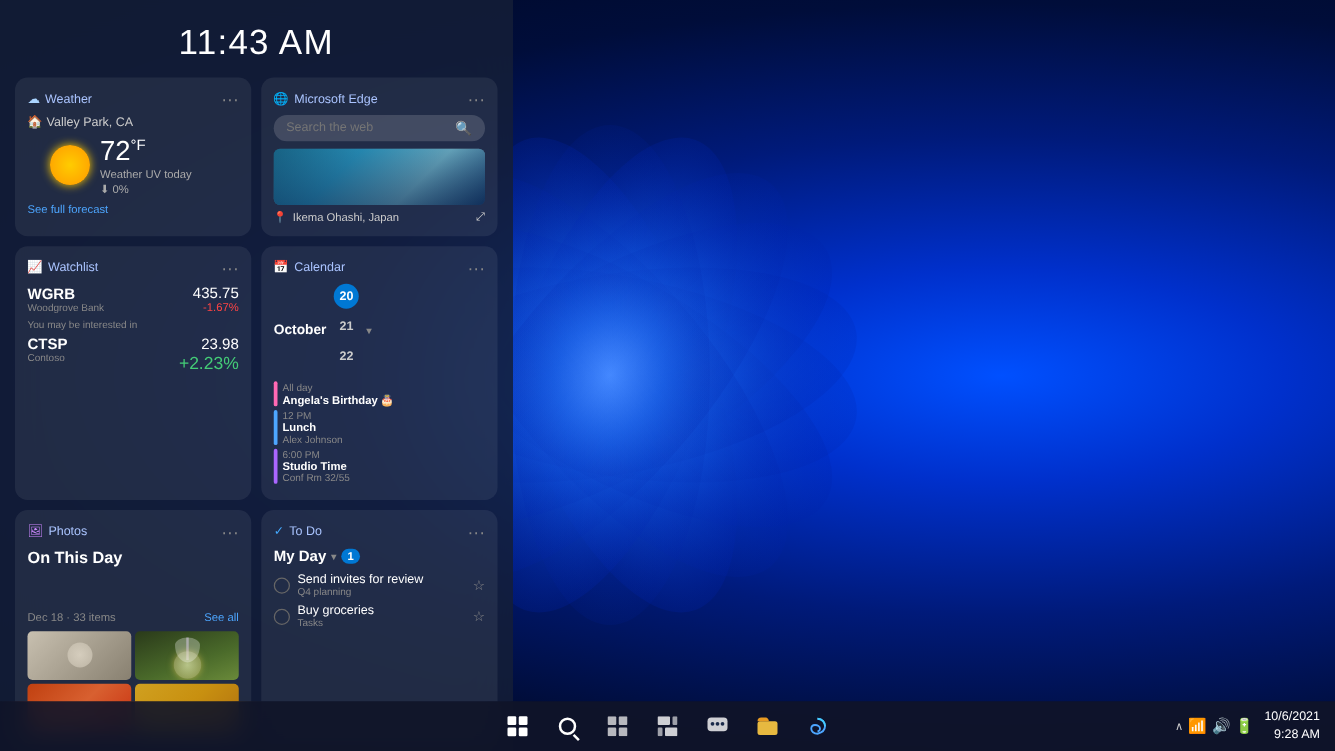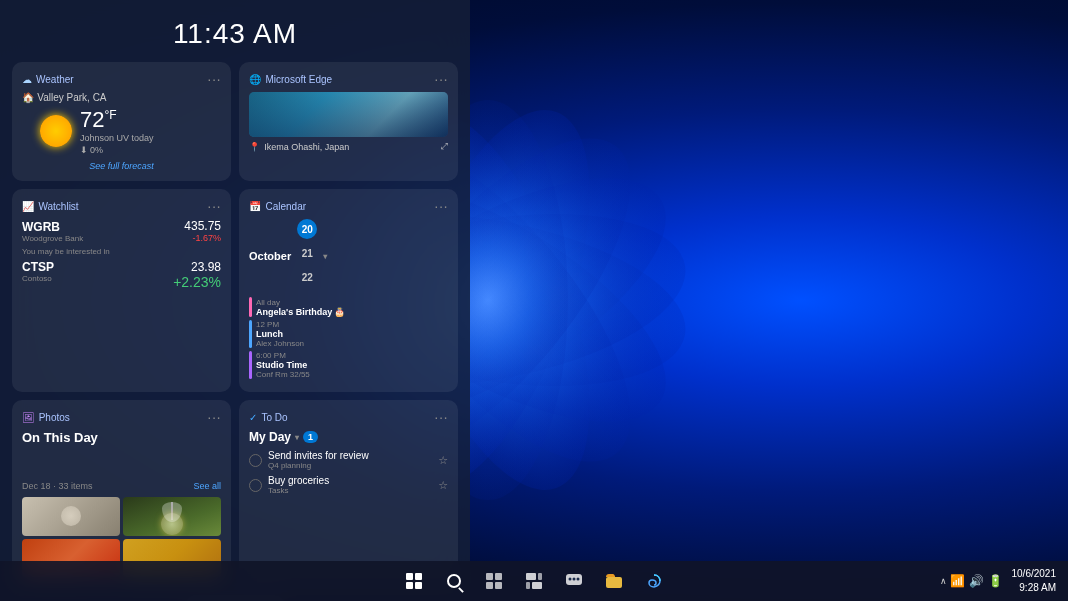--- a/index.html
+++ b/index.html
@@ -32,21 +32,21 @@
     .bloom svg {
       width: 100%;
       height: 100%;
     }
 
     
     .widget-panel {
       position: absolute;
       top: 0;
       left: 0;
-      width: 470px;
+      width: 410px;
       height: 601px;
       background: rgba(20, 30, 55, 0.85);
       backdrop-filter: blur(20px);
       overflow: hidden;
     }
 
     .widget-time {
       text-align: center;
       color: white;
       font-size: 28px;
@@ -137,23 +137,21 @@
     .weather-uv {
       font-size: 9px;
       color: #aaa;
       margin-top: 2px;
     }
 
     .weather-forecast {
       margin-top: 6px;
       font-size: 9px;
       color: #4da6ff;
-      text-align: center;
       cursor: pointer;
-      font-style: italic;
     }
 
     
     .edge-widget {
       grid-column: 2;
     }
 
     .edge-search {
       background: rgba(255,255,255,0.15);
       border-radius: 20px;
@@ -618,34 +616,38 @@
       </div>
       <div class="weather-location">
         🏠 <span>Valley Park, CA</span>
       </div>
       <div class="weather-main">
         <div class="weather-icon-sun"></div>
         <div>
           <div class="weather-temp">
             <span>72</span><sup>°F</sup>
           </div>
-          <div class="weather-desc">Johnson UV today</div>
+          <div class="weather-desc">Weather UV today</div>
           <div class="weather-uv">⬇ <span>0%</span></div>
         </div>
       </div>
       <div class="weather-forecast">See full forecast</div>
     </div>
 
     <div class="widget-card edge-widget">
       <div class="widget-header">
         <div class="widget-title-row">
           <span class="wi-edge">🌐</span>
           <span>Microsoft Edge</span>
         </div>
         <span class="widget-more">···</span>
+      </div>
+      <div class="edge-search">
+        <input type="text" placeholder="Search the web" style="">
+        <span>🔍</span>
       </div>
       <div class="edge-preview-img"></div>
       <div class="edge-location-row">
         📍 <span>Ikema Ohashi, Japan</span>
         <span style="margin-left:auto">⤢</span>
       </div>
     </div>
 
     <div class="widget-card watchlist-widget">
       <div class="widget-header">

